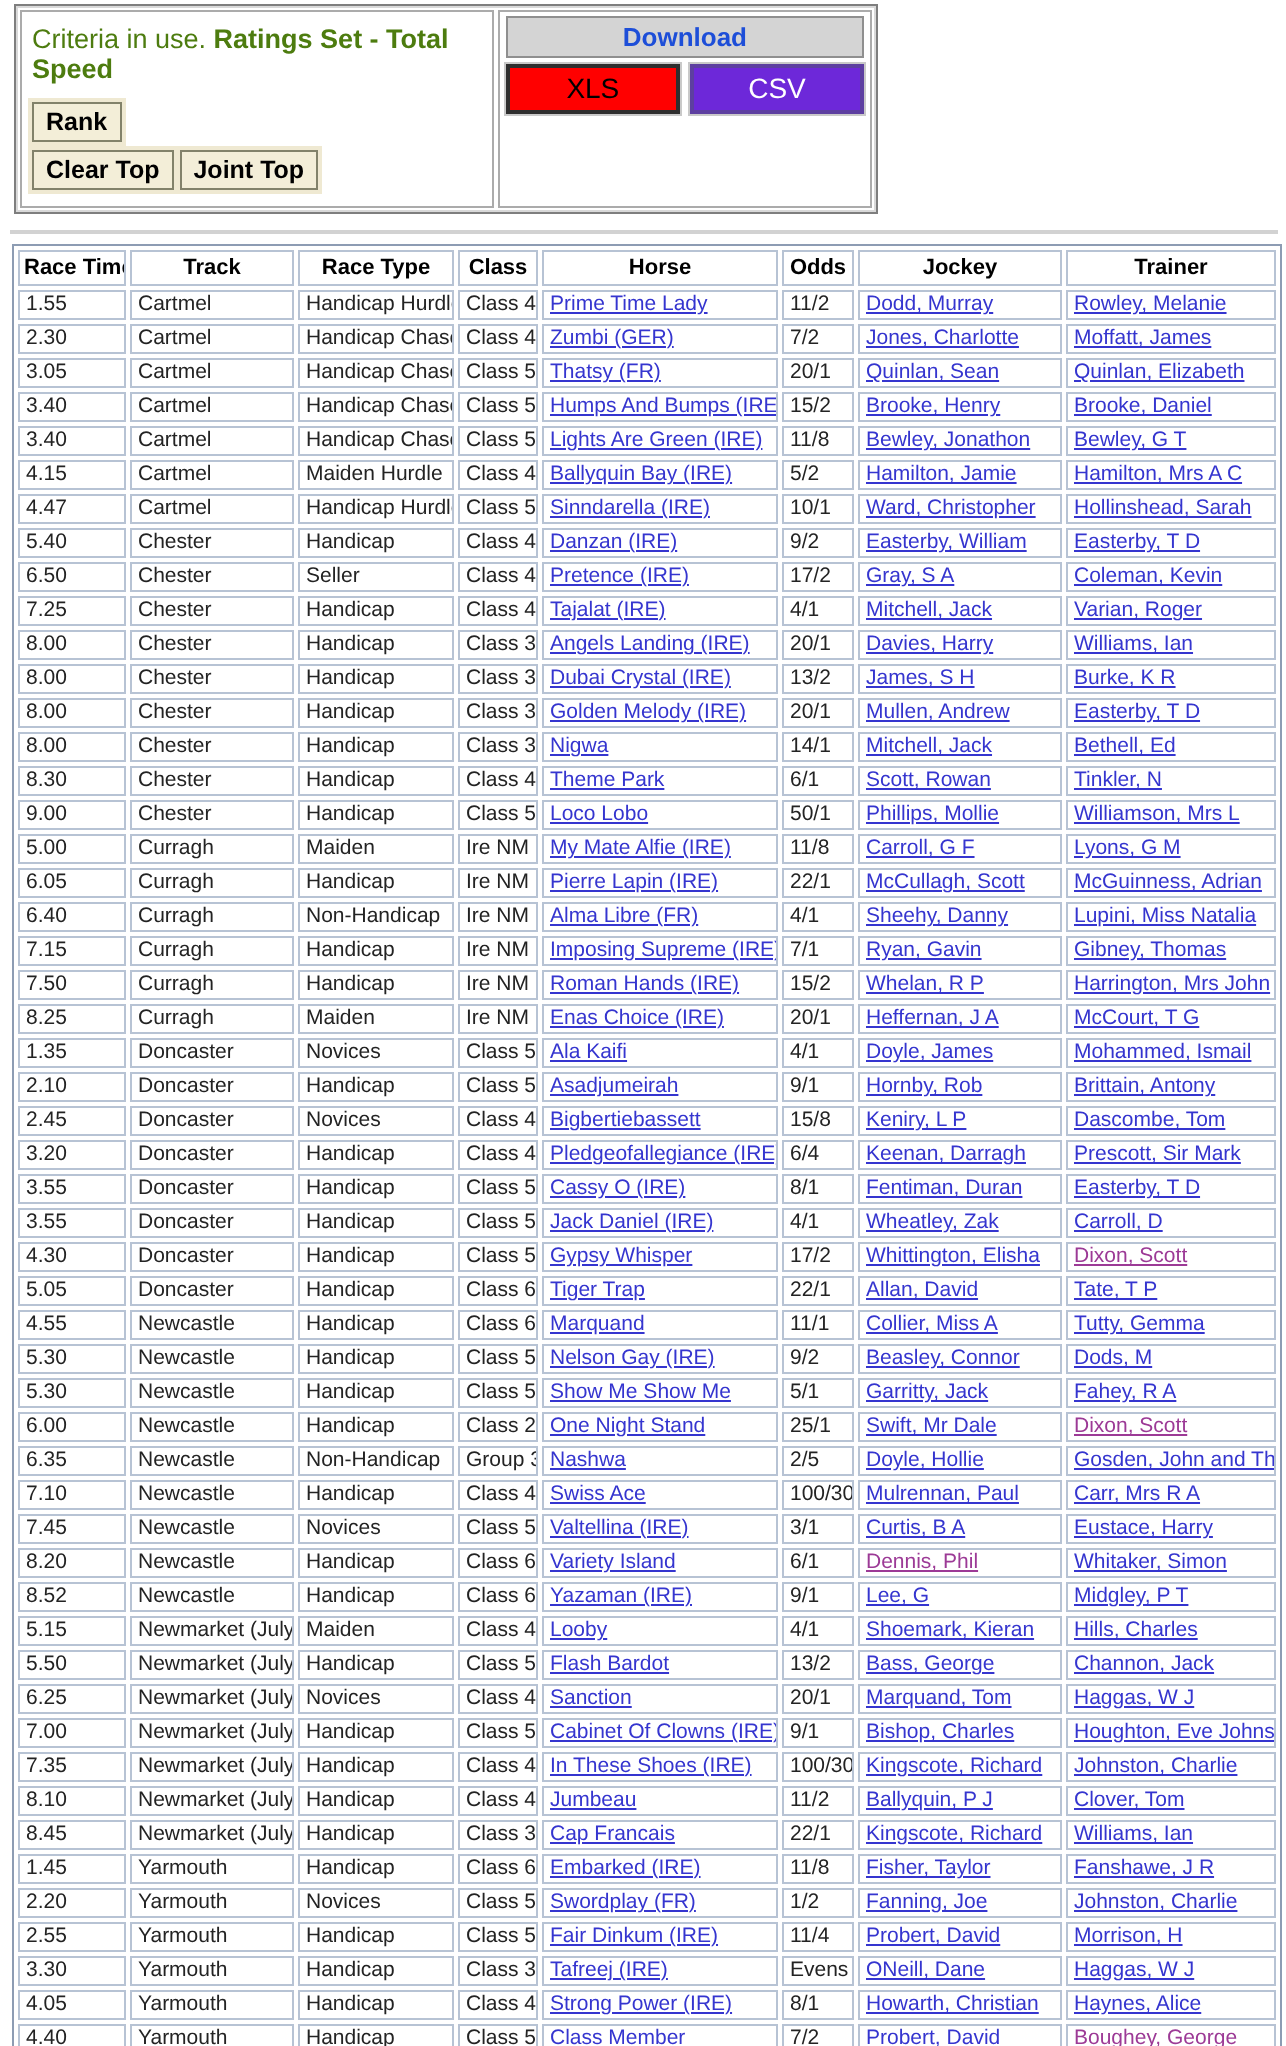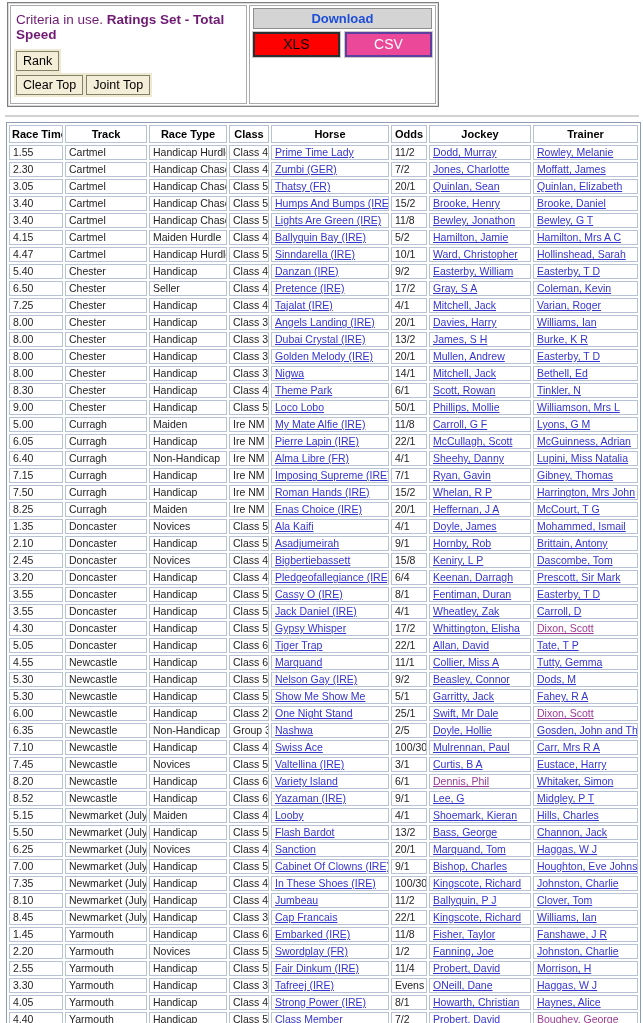--- a/index.html
+++ b/index.html
@@ -7,23 +7,23 @@
   html,body { margin:0; padding:0; background:#fff; }
   body { font-family:"Liberation Sans", sans-serif; padding:2px 4px 6px 5px; width:643px; }
 
   
   table.top-box { border-collapse:separate; border-spacing:2px; border:1px solid #7e7e7e;
                   box-shadow:0 0 0 1px #d9d9d9 inset; width:432px; margin-left:2px; }
   table.top-box > tbody > tr > td { border:1px solid #ababab; vertical-align:top; background:#fff; }
   td.crit-cell { width:238px; padding:2px 4px 4px 4px; }
   td.dl-cell   { width:188px; padding:1px 2px; }
 
-  .crit-line { font-size:13.5px; color:#701a75; margin:4px 0 9px 1px; }
+  .crit-line { font-size:13.5px; color:#4d7c0f; margin:4px 0 9px 1px; }
   .btn-row { margin:3px 0 4px 1px; display:flex; gap:3px; }
-  button.sysbtn { font-family:"Liberation Sans", sans-serif; font-size:12.5px; font-weight:normal;
+  button.sysbtn { font-family:"Liberation Sans", sans-serif; font-size:12.5px; font-weight:bold;
                   color:#000; background:#f3eed8; border:1px solid #82826a;
                   box-shadow:0 0 0 2px #efe9d2, 1px 1px 1px #9a9a9a; padding:2px 6px; cursor:pointer; }
 
   .dl-title { background:#d4d4d4; border:1px solid #8f8f8f; font-size:13px; font-weight:bold;
               text-align:center; color:#1d4ed8; padding:2px 0; margin:1px 1px 3px 1px; }
   .dl-btns { display:flex; gap:5px; margin:0 1px; }
   .dl-btns button { flex:1; font-family:"Liberation Sans", sans-serif; font-size:14px; font-weight:normal;
                     padding:2px 0 3px; cursor:pointer; }
   button.btn-xls { color:#000; border:2px solid #2e2e2e; box-shadow:0 0 0 1px #c9c9c9; }
   button.btn-csv { color:#fff; box-shadow:0 0 0 1px #c9c9c9; }
@@ -53,21 +53,21 @@
         </div>
         <div class="btn-row">
           <button class="sysbtn">Clear Top</button>
           <button class="sysbtn">Joint Top</button>
         </div>
       </td>
       <td class="dl-cell">
         <div class="dl-title">Download</div>
         <div class="dl-btns">
           <button class="btn-xls" style="background: rgb(255, 0, 0);">XLS</button>
-          <button class="btn-csv" style="background: #ec4899; border: 2px solid rgb(93, 63, 160);">CSV</button>
+          <button class="btn-csv" style="background: #6d28d9; border: 2px solid rgb(93, 63, 160);">CSV</button>
         </div>
       </td>
     </tr>
   </tbody>
 </table>
 
 <hr class="sep">
 
 <table class="races">
   <colgroup>

